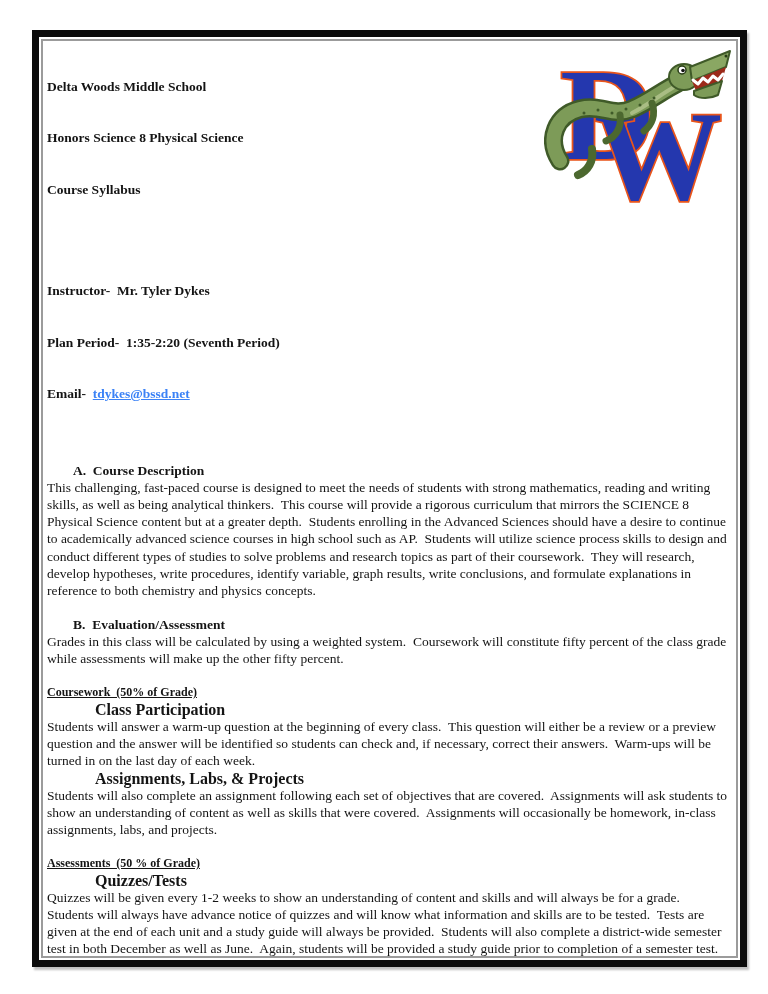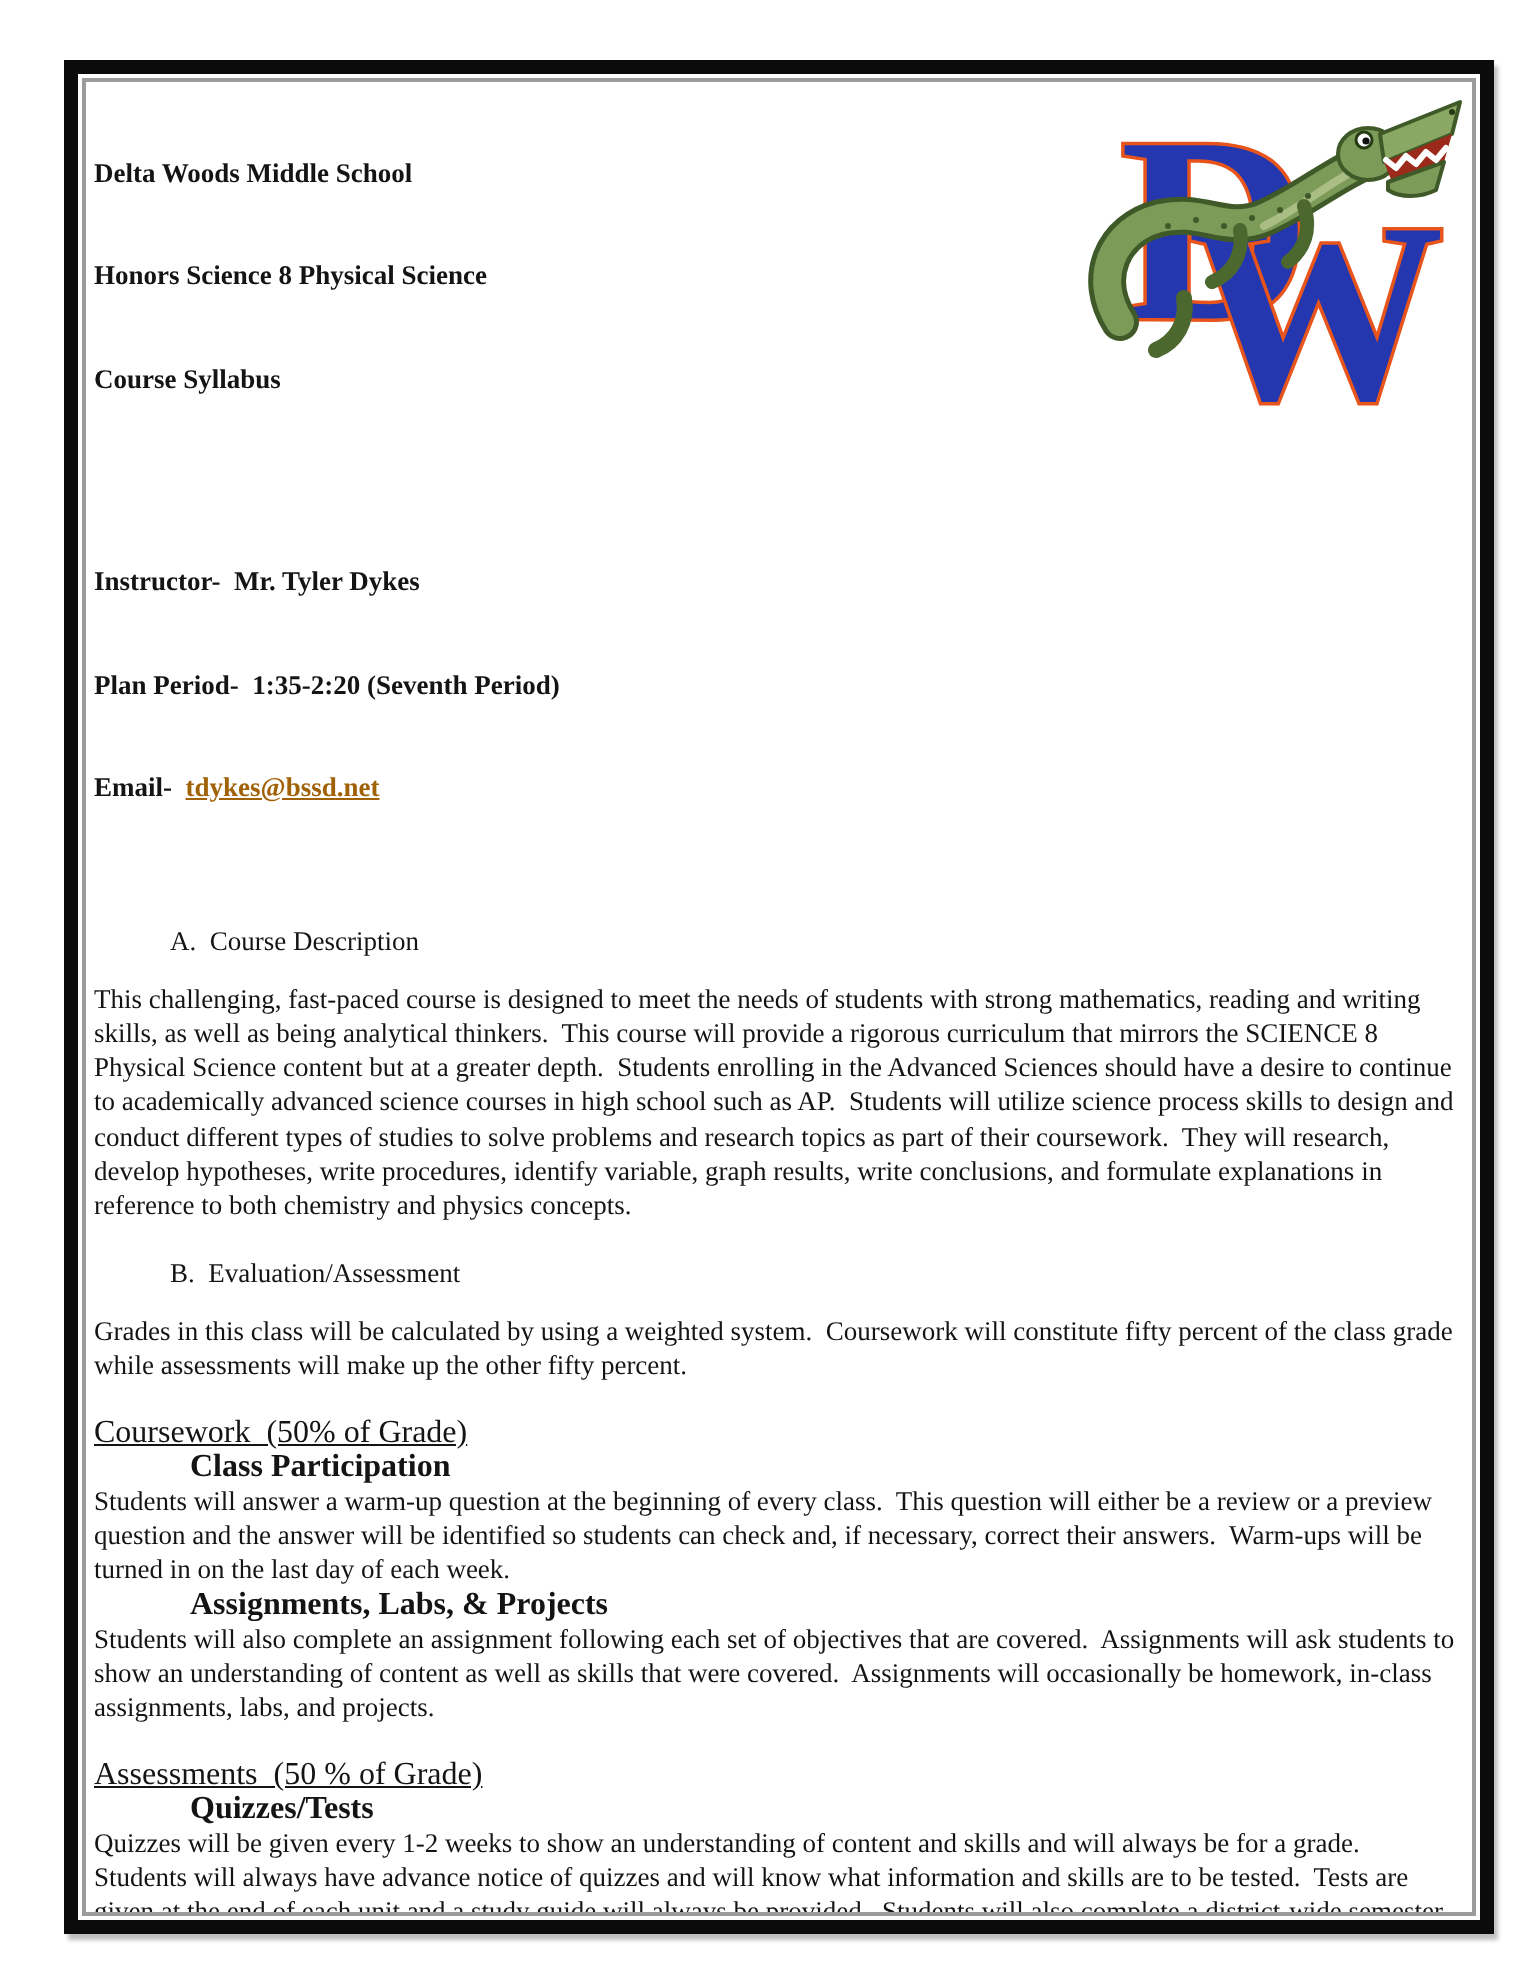--- a/index.html
+++ b/index.html
@@ -52,40 +52,40 @@
     white-space: pre-wrap;
     margin-top: 2px;
   }
   .info-block {
     margin-top: 16px;
     font-weight: bold;
     white-space: pre-wrap;
     max-width: 500px;
   }
   .email-link {
-    color: #a16207;
+    color: #3b82f6;
     text-decoration: underline;
     font-weight: bold;
     cursor: pointer;
   }
   .para {
     margin: 0;
     white-space: pre-wrap;
   }
   .h-lettered {
-    margin: 12px;
+    margin: 0;
     font-size: 13.5px;
-    font-weight: normal;
+    font-weight: bold;
     padding-left: 26px;
     white-space: pre-wrap;
   }
   .h-underlined {
     margin: 0;
-    font-size: 16px;
-    font-weight: normal;
+    font-size: 12px;
+    font-weight: bold;
     text-decoration: underline;
     white-space: pre-wrap;
   }
   .h-sub {
     margin: 0;
     font-size: 16px;
     font-weight: bold;
     padding-left: 48px;
     white-space: pre-wrap;
   }

